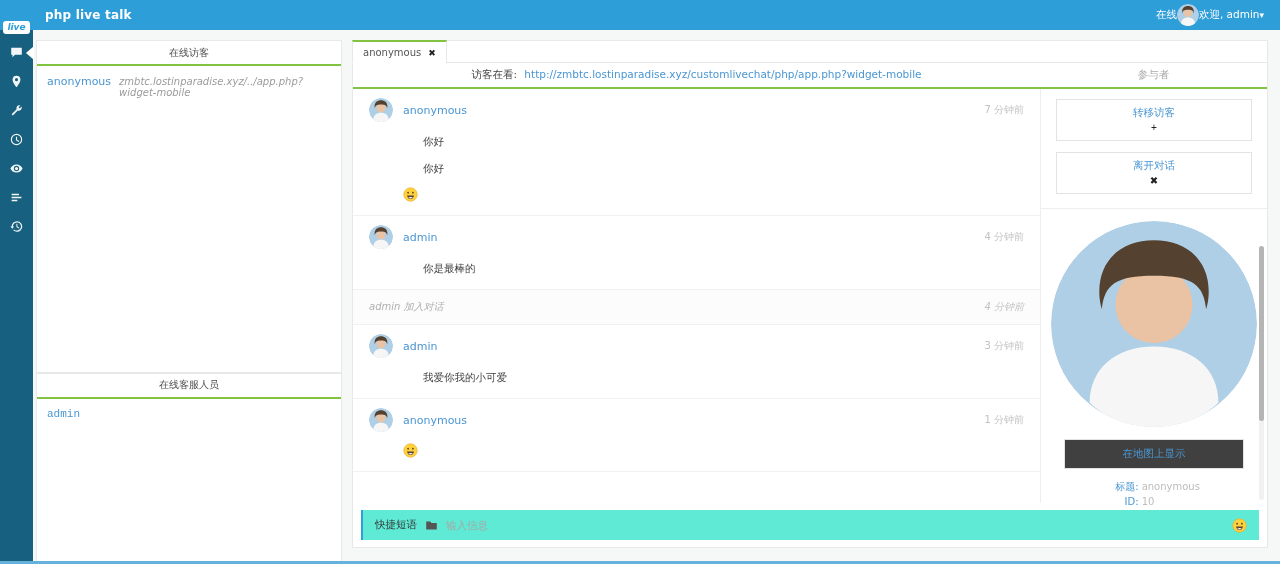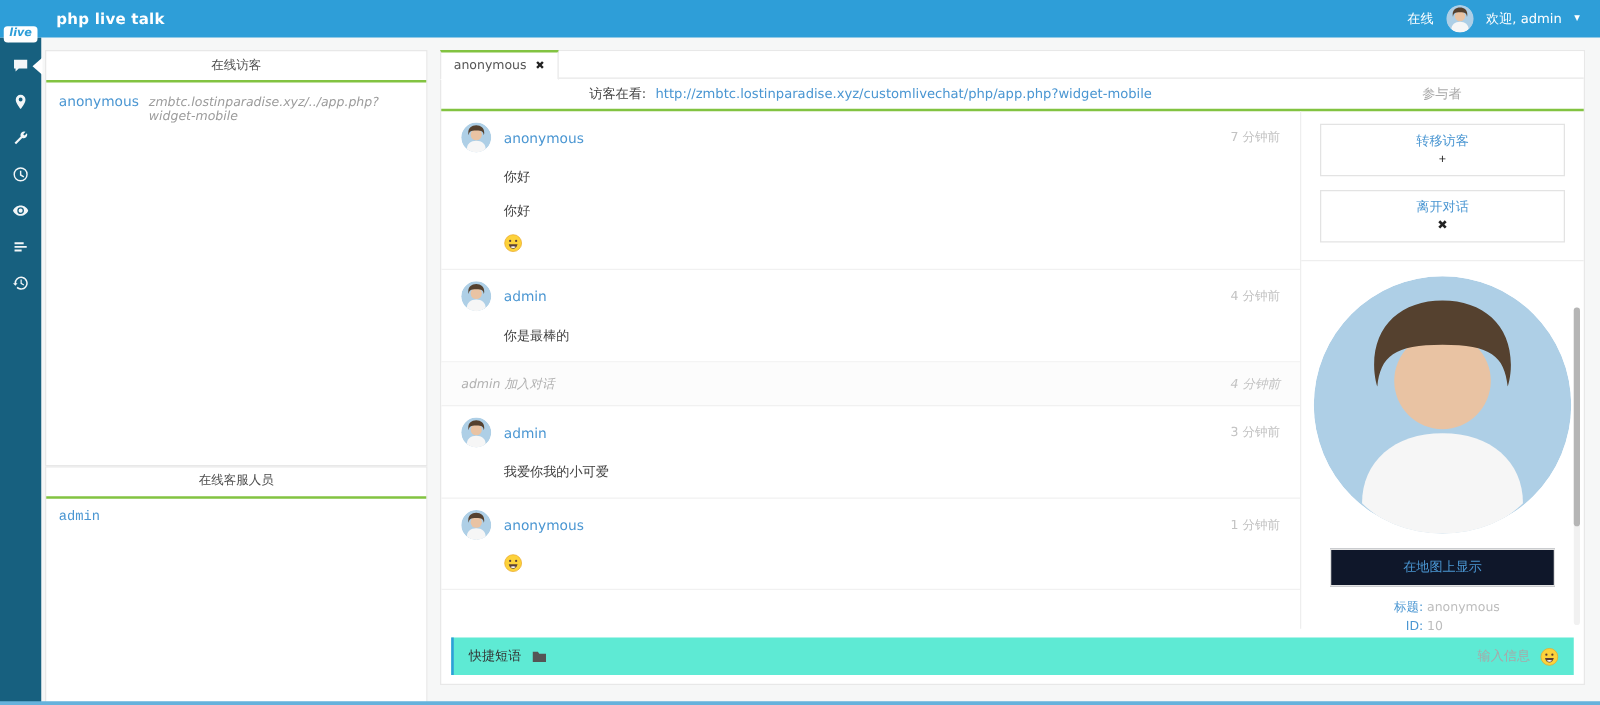--- a/index.html
+++ b/index.html
@@ -14,21 +14,21 @@
   }
   
   .topbar{position:absolute; top:0; left:0; right:0; height:30px; background:var(--blue);
     display:flex; align-items:center; color:#fff; z-index:5;}
   .logo-box{width:33px; height:30px; display:flex; align-items:center; justify-content:center;}
   .logo-bubble{background:#fff; color:var(--blue); font-style:italic; font-weight:bold;
     font-size:9px; padding:1px 4px 2px; border-radius:3px; position:relative; line-height:1.2;margin-top:25px;}
   .logo-bubble::after{content:''; position:absolute; left:2px; bottom:-4px;
     border:4px solid transparent; border-top-color:#fff; border-left-width:2px; border-right-width:2px;}
   .topbar-title{font-weight:bold; font-size:12px; margin-left:12px; letter-spacing:.2px;}
-  .topbar-right{margin-left:auto; display:flex; align-items:center; gap:10px; padding-right:16px;}
+  .topbar-right{margin-left:auto; display:flex; align-items:center; gap:0; padding-right:16px;}
   .topbar-status{font-size:10.5px;}
   .av{border-radius:50%; display:block;}
   .topbar .av-wrap{width:22px; height:22px; display:block;}
   .welcome{font-size:10.5px;}
   .chev{font-size:9px; cursor:pointer;}
   
   .side-nav{position:absolute; top:30px; left:0; bottom:0; width:33px; background:var(--teal);
     display:flex; flex-direction:column; align-items:center; padding-top:8px; z-index:4;}
   .nav-item{width:33px; height:29px; display:flex; align-items:center; justify-content:center;
     position:relative; cursor:pointer;}
@@ -58,52 +58,52 @@
   .info-left a{color:var(--link); text-decoration:none; margin-left:4px;}
   .info-right{width:227px; text-align:center; color:#aaa; font-size:10.5px;}
   .content-row{display:flex; height:414px;}
   
   .chat-col{flex:1; overflow:hidden;}
   .msg-group{padding:9px 16px 13px; border-bottom:1px solid #f1f1f1;}
   .msg-head{display:flex; align-items:center;}
   .msg-head .av-wrap{width:24px; height:24px;}
   .msg-name{color:var(--link); font-size:11px; margin-left:10px;}
   .msg-time{margin-left:auto; color:#c2c2c2; font-size:10px;}
-  .msg-line{margin:13px 0 0 34px; color:#3f3f3f; font-size:10.5px;font-family:Liberation Serif, serif;}
+  .msg-line{margin:13px 0 0 54px; color:#3f3f3f; font-size:10.5px;font-family:Liberation Serif, serif;}
   .msg-emoji{margin:11px 0 0 34px; width:15px; height:15px; display:block;}
   .msg-system{display:flex; align-items:center; padding:10px 16px; background:#fcfcfc;
     border-bottom:1px solid #f1f1f1; color:#b0b0b0; font-style:italic; font-size:10px;}
   
   .right-col{width:227px; border-left:1px solid #eee; position:relative;}
   .actions{padding:10px 15px 14px; border-bottom:1px solid #eee; display:flex;
     flex-direction:column; gap:11px;}
   .action-btn{border:1px solid #e3e3e3; background:#fff; padding:6px 6px 7px; text-align:center;
     cursor:pointer; width:100%;}
   .ab-label{color:var(--link); font-size:10.5px;}
   .ab-glyph{color:#222; font-size:10px; margin-top:3px; line-height:1;}
   .visitor-info{padding:12px 10px 0; text-align:center;}
   .visitor-info .av-wrap{width:30px; height:30px; margin:0 auto;}
   .map-btn{display:block; margin:12px auto 12px; width:180px; border:1px solid #e3e3e3;
-    background:#0f172a; color:var(--link); padding:7px 4px; font-size:10.5px; text-align:center; cursor:pointer;}
+    background:#404040; color:var(--link); padding:7px 4px; font-size:10.5px; text-align:center; cursor:pointer;}
   .info-fields{font-size:10px; line-height:1.1;}
   .field-row{display:flex; margin:0 0 4px;}
   .f-label{width:44%; text-align:right; color:var(--link); padding-right:3px;}
   .f-value{width:56%; text-align:left; color:#bdbdbd; word-break:break-all;}
   .vscroll{position:absolute; right:3px; top:157px; bottom:3px; width:5px;
     background:#f1f1f1; border-radius:3px;}
   .vscroll-thumb{position:absolute; top:0; left:0; width:5px; height:175px;
     background:#b5b5b5; border-radius:3px; cursor:pointer;}
   
   .composer-wrap{height:44px; padding:7px 8px; margin-top:auto;}
   .composer{background:#5eead4; border-left:2px solid var(--blue); height:30px;
     display:flex; align-items:center; padding:0 12px; gap:8px;}
   .quick-label{color:#333; font-size:10.5px; cursor:pointer;}
   .folder-ico svg{width:13px; height:13px; display:block; cursor:pointer;}
   .composer input{flex:1; border:none; background:transparent; outline:none;
-    font-size:10.5px; color:#555; font-family:Liberation Sans, sans-serif;text-align:right;}
+    font-size:10.5px; color:#555; font-family:Liberation Sans, sans-serif;}
   .composer input::placeholder{color:#a8a8a8;}
   .emoji-btn{width:15px; height:15px; cursor:pointer;}
   .emoji-btn svg{width:15px; height:15px; display:block;}
   
   .bottom-line{position:absolute; left:0; right:0; bottom:0; height:3px; background:#66b2dc; z-index:6;}
 </style>
 </head>
 <body>
 
 <header class="topbar">

